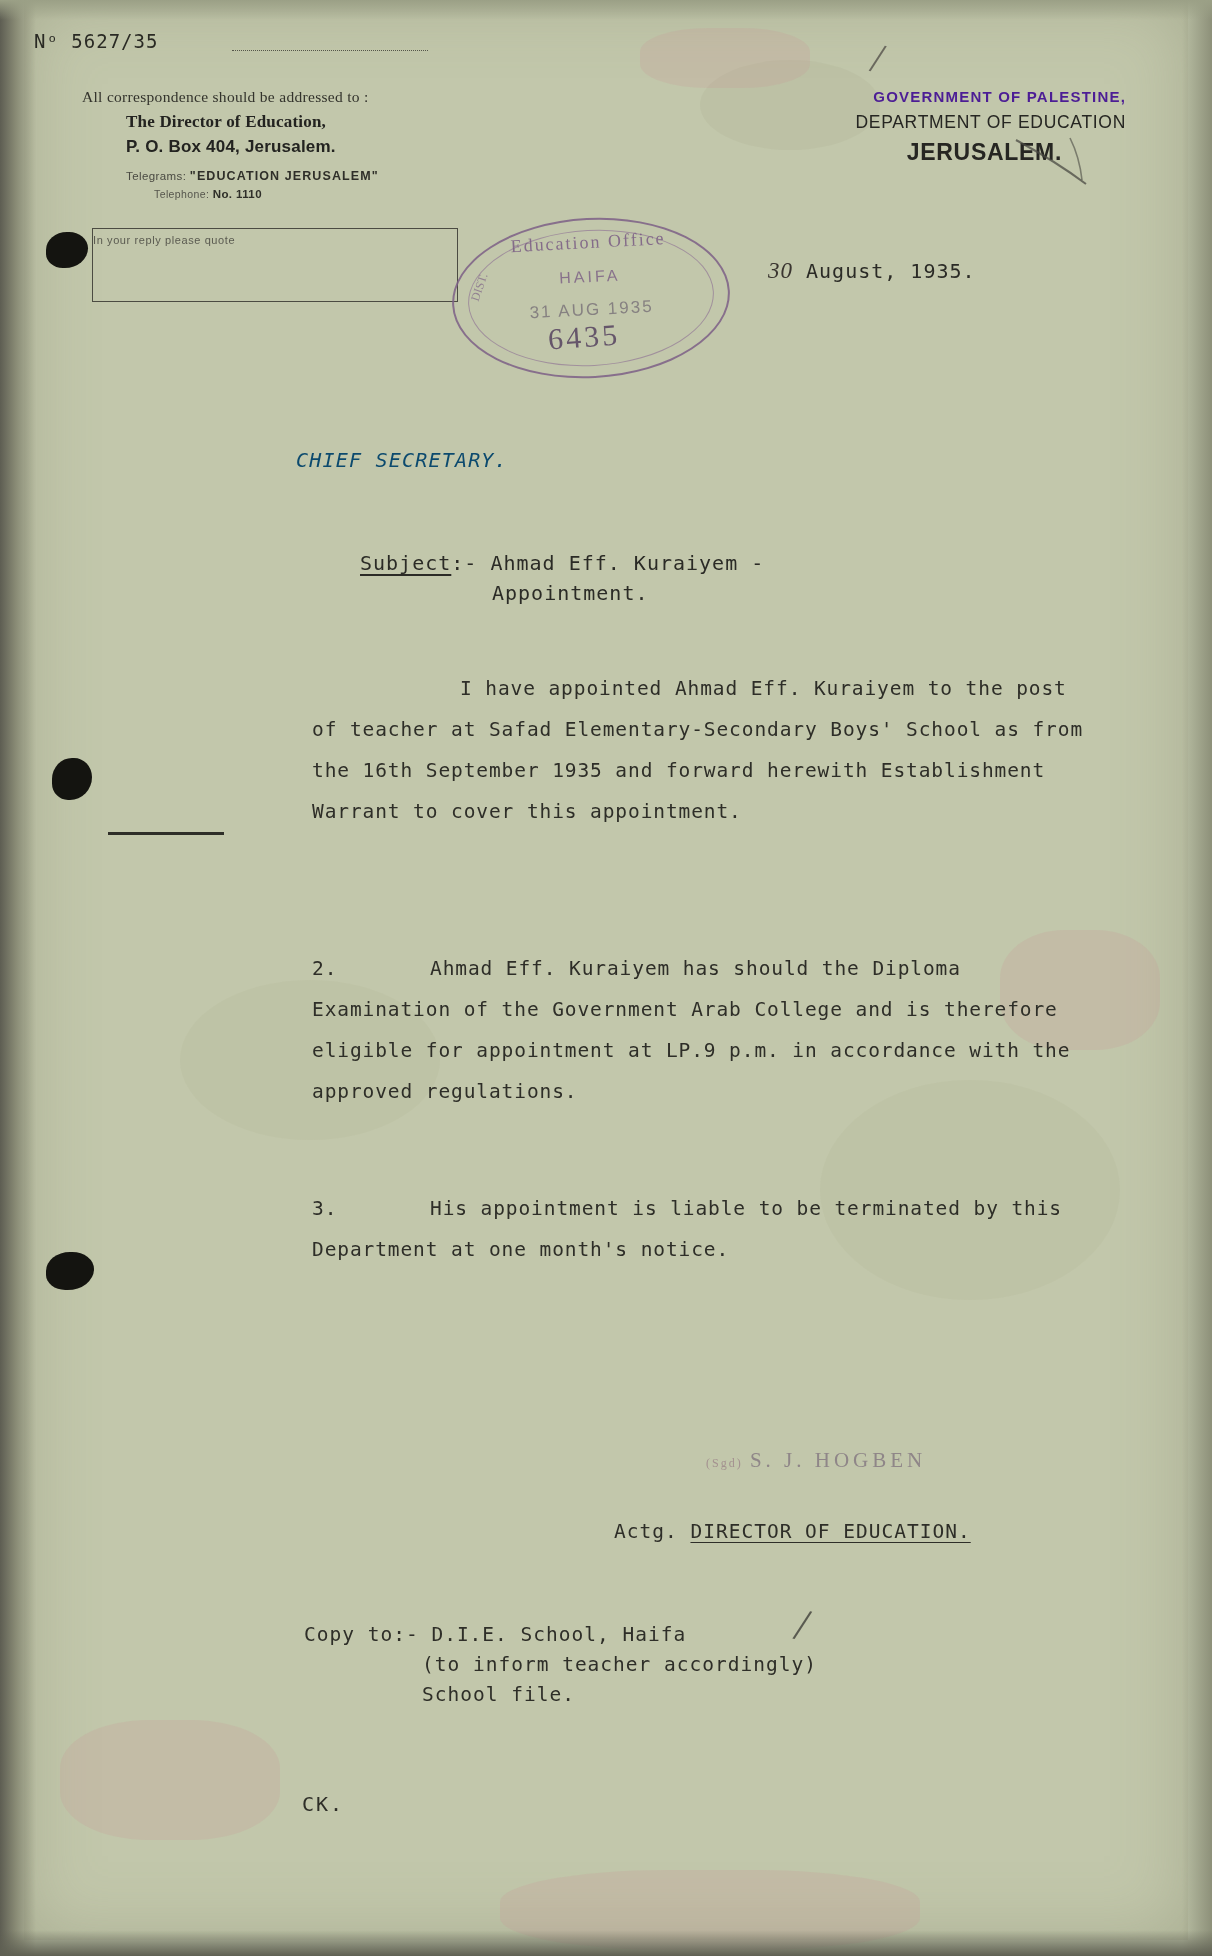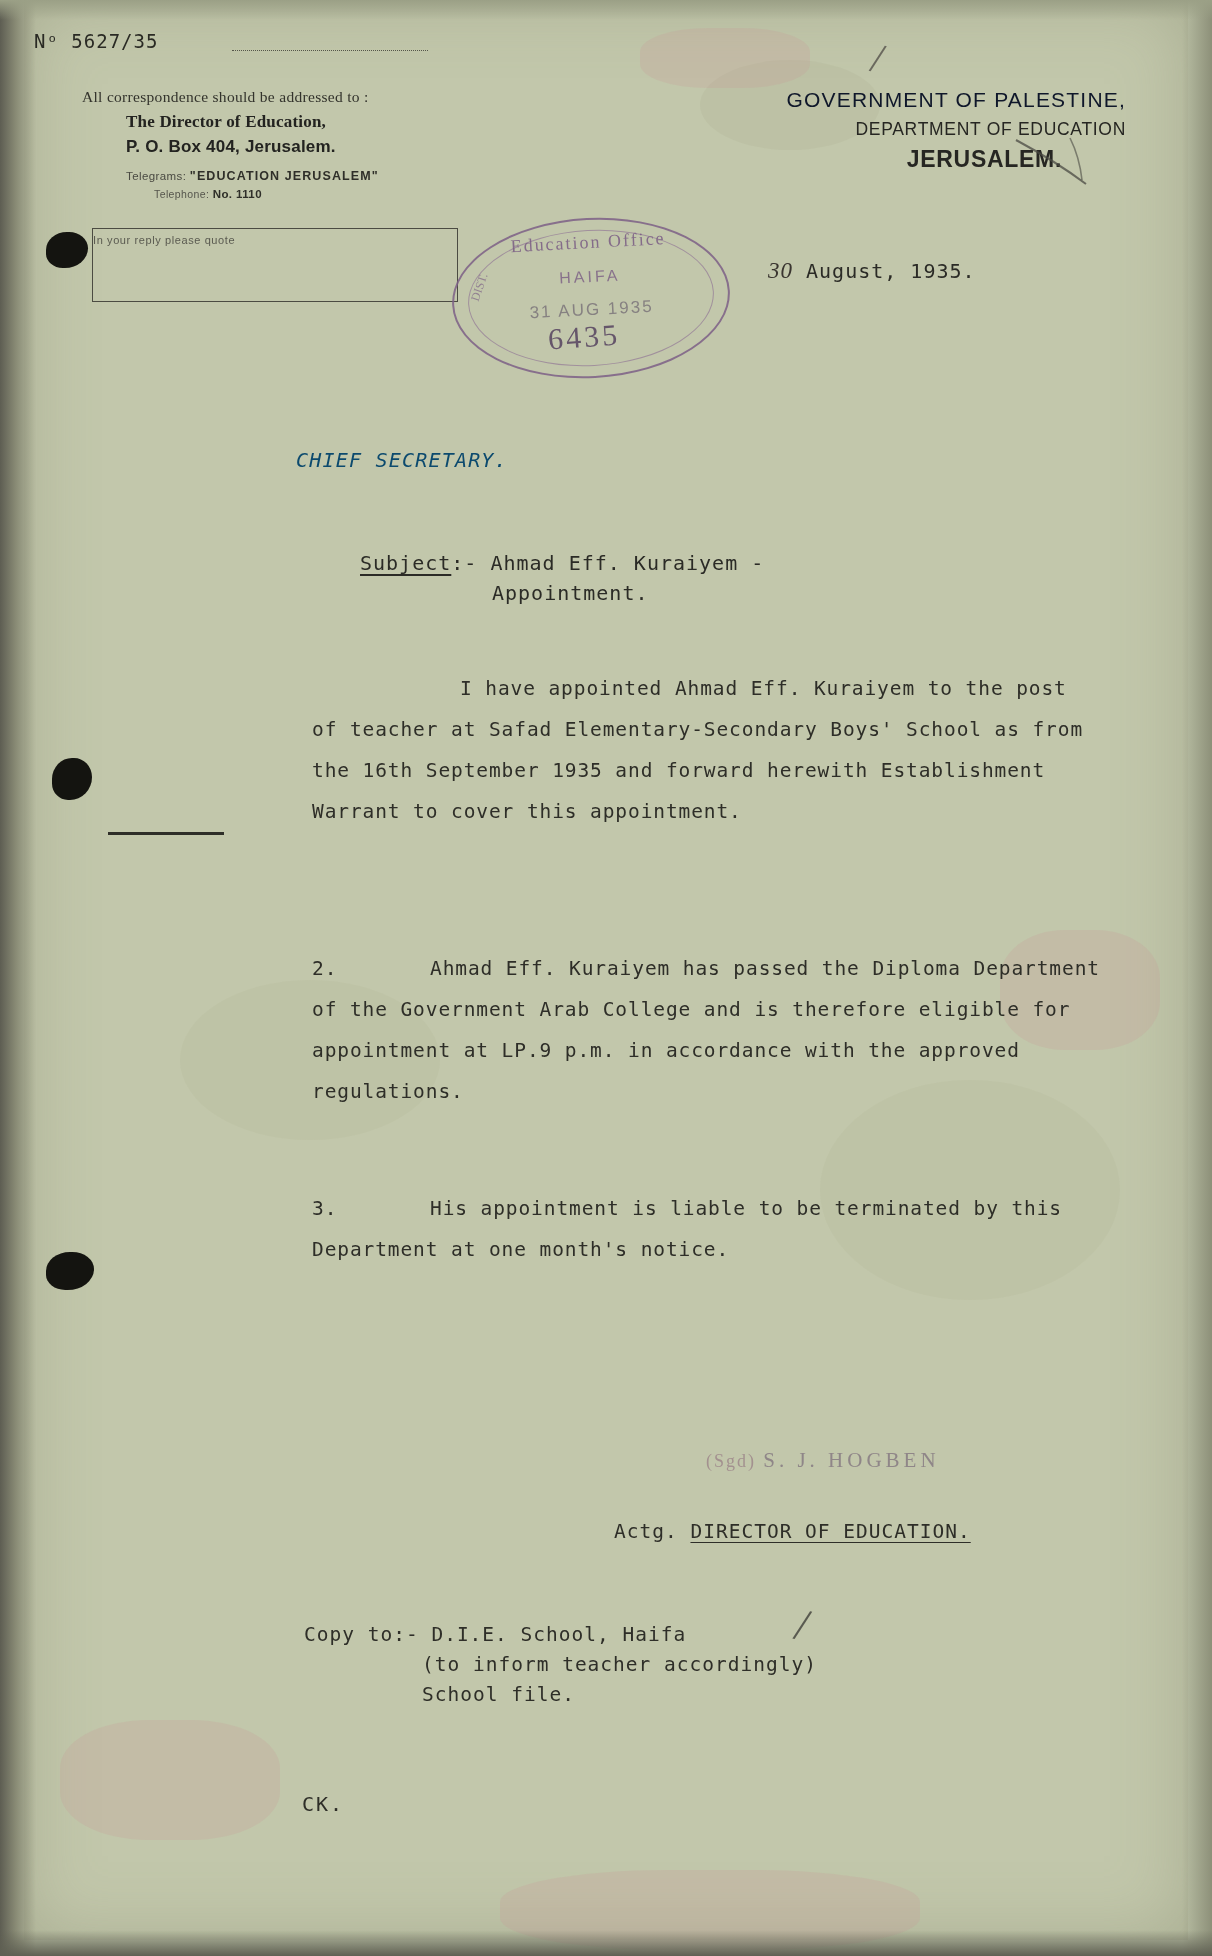--- a/index.html
+++ b/index.html
@@ -113,23 +113,23 @@
 
   
   .hdr-right {
     position: absolute;
     right: 86px;
     top: 88px;
     text-align: right;
   }
   .hdr-right .r1 {
     font-family: "Liberation Sans", sans-serif;
-    font-size: 21px;
-    font-weight: normal;
-    color: #0f172a;
+    font-size: 15px;
+    font-weight: bold;
+    color: #4c1d95;
     letter-spacing: 1.2px;
   }
   .hdr-right .r2 {
     font-family: "Liberation Sans", sans-serif;
     font-size: 17.5px;
     color: #262622;
     letter-spacing: 0.7px;
     margin-top: 7px;
   }
   .hdr-right .r3 {
@@ -315,21 +315,21 @@
 
   .sig-line {
     position: absolute;
     left: 706px;
     top: 1448px;
     font-family: "Liberation Serif", serif;
     font-size: 21px;
     color: #9c8f93;
     letter-spacing: 2px;
   }
-  .sig-line .sgd { font-size: 18px; color: #a3918f; }
+  .sig-line .sgd { font-size: 12px; color: #a3918f; }
   .sig-line .name { letter-spacing: 4px; color: #8f8688; }
 
   .sig-title {
     position: absolute;
     left: 614px;
     top: 1520px;
     font-family: "DejaVu Sans Mono", monospace;
     font-size: 19.5px;
     color: #2e2e28;
     letter-spacing: 1px;
@@ -478,21 +478,21 @@
 
   <div class="addressee">CHIEF SECRETARY.</div>
 
   <div class="subject">
     <span class="u">Subject</span><span>:- Ahmad Eff. Kuraiyem -</span>
     <span class="l2">Appointment.</span>
   </div>
 
   <div class="para p1">I have appointed Ahmad Eff. Kuraiyem to the post of teacher at Safad Elementary-Secondary Boys' School as from the 16th September 1935 and forward herewith Establishment Warrant to cover this appointment.</div>
 
-  <div class="para p2"><span class="num">2.</span><span>Ahmad Eff. Kuraiyem has passed the Diploma Department of the Government Arab College and is therefore eligible for appointment at LP.9 p.m. in accordance with the approved regulations.</span></div>
+  <div class="para p2"><span class="num">2.</span><span>Ahmad Eff. Kuraiyem has should the Diploma Examination of the Government Arab College and is therefore eligible for appointment at LP.9 p.m. in accordance with the approved regulations.</span></div>
 
   <div class="para p3"><span class="num">3.</span><span>His appointment is liable to be terminated by this Department at one month's notice.</span></div>
 
   <div class="pencil-dash"></div>
 
   <div class="sig-line">
     <span class="sgd">(Sgd)</span>
     <span class="name">S. J. HOGBEN</span>
   </div>
   <div class="sig-title">

